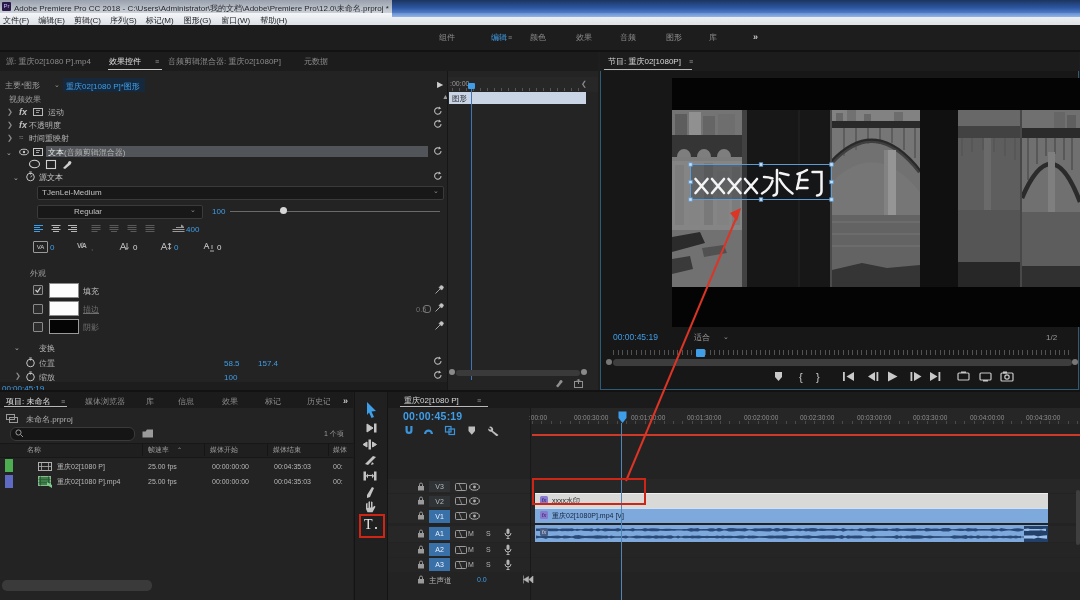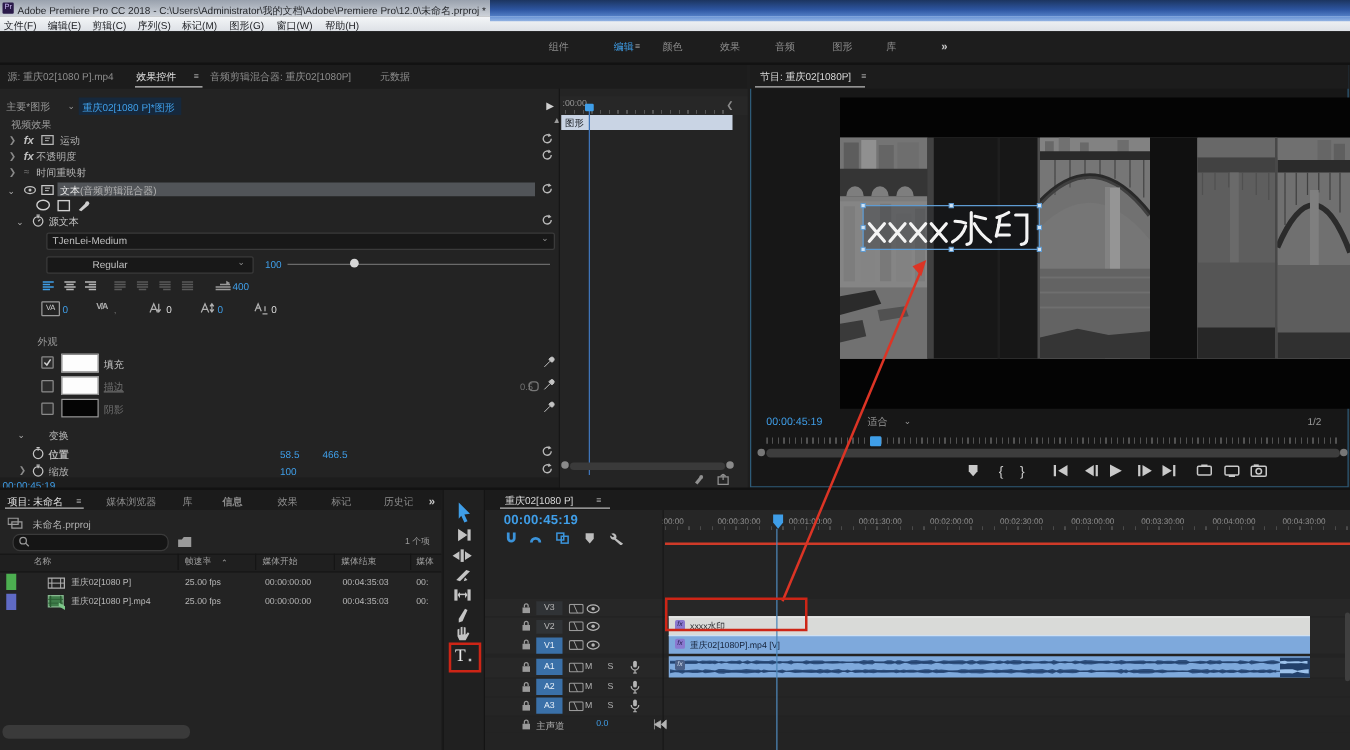--- a/index.html
+++ b/index.html
@@ -180,23 +180,23 @@
 <div class="ab" style="left:49px;top:319px;width:28px;height:13px;background:#050505;border:1px solid #9a9a9a;"></div>
 <div class="ab t8 dim" style="left:83px;top:323px;">阴影</div>
 
 <div class="ab" style="left:14px;top:344px;color:#b0b0b0;font-size:7px;">⌄</div>
 <div class="ab t8" style="left:39px;top:344px;color:#b8b8b8;">变换</div>
 
 <svg class="ab" style="left:25px;top:357px;" width="11" height="11">
       <circle cx="5.5" cy="6" r="3.8" fill="none" stroke="#c4c4c4"></circle>
       <path d="M4.2 1h2.6M5.5 2v1.5" stroke="#c4c4c4"></path>
     </svg>
-<div class="ab t8" style="left:39px;top:359px;font-weight:bold;">位置</div>
+<div class="ab t8" style="left:39px;top:359px;">位置</div>
 <div class="ab blue" style="left:224px;top:359px;font-size:8px;">58.5</div>
-<div class="ab blue" style="left:258px;top:359px;font-size:8px;">466.5</div>
+<div class="ab blue" style="left:258px;top:359px;font-size:8px;">157.4</div>
 
 <div class="ab" style="left:15px;top:372px;color:#8a8a8a;font-size:7px;">❯</div>
 <svg class="ab" style="left:25px;top:371px;" width="11" height="11">
       <circle cx="5.5" cy="6" r="3.8" fill="none" stroke="#c4c4c4"></circle>
       <path d="M4.2 1h2.6M5.5 2v1.5" stroke="#c4c4c4"></path>
     </svg>
 <div class="ab t8" style="left:39px;top:373px;">缩放</div>
 <div class="ab blue" style="left:224px;top:373px;font-size:8px;">100</div>
 
 <svg class="ab" style="left:433px;top:106px;" width="10" height="10">
@@ -398,21 +398,21 @@
 </svg>
 
 <div class="ab" style="left:0;top:390px;width:1080px;height:2px;background:#121212;"></div>
 <div class="ab" style="left:0;top:392px;width:353px;height:208px;background:#232323;"></div>
 <div class="ab" style="left:0;top:392px;width:353px;height:16px;background:#1b1b1b;"></div>
 <div class="ab t8" style="left:6px;top:397px;color:#e0e0e0;">项目: 未命名</div>
 <div class="ab" style="left:61px;top:398px;color:#999;font-size:7px;">≡</div>
 <div class="ab" style="left:4px;top:405.5px;width:63px;height:1px;background:#b9b9b9;"></div>
 <div class="ab t8" style="left:85px;top:397px;color:#8c8c8c;">媒体浏览器</div>
 <div class="ab t8" style="left:146px;top:397px;color:#8c8c8c;">库</div>
-<div class="ab t8" style="left:178px;top:397px;color:#8c8c8c;font-weight:bold;">信息</div>
+<div class="ab t8" style="left:178px;top:397px;color:#8c8c8c;">信息</div>
 <div class="ab t8" style="left:222px;top:397px;color:#8c8c8c;">效果</div>
 <div class="ab t8" style="left:265px;top:397px;color:#8c8c8c;">标记</div>
 <div class="ab t8" style="left:307px;top:397px;color:#8c8c8c;width:23px;overflow:hidden;">历史记</div>
 <div class="ab" style="left:343px;top:396px;color:#c8c8c8;font-size:9px;font-weight:bold;">»</div>
 
 <svg class="ab" style="left:6px;top:414px;" width="14" height="10">
       <rect x="0.5" y="0.5" width="8" height="5" fill="none" stroke="#9a9a9a"></rect>
       <rect x="3.5" y="3.5" width="8" height="5" fill="none" stroke="#9a9a9a"></rect>
     </svg>
 <div class="ab t8" style="left:26px;top:415px;color:#b0b0b0;">未命名.prproj</div>

